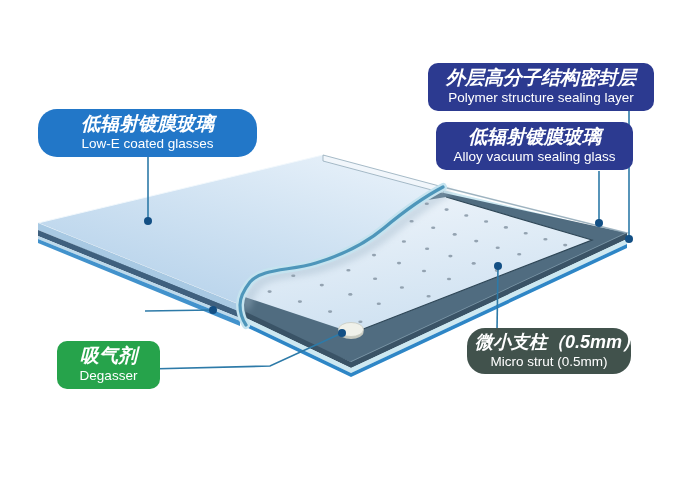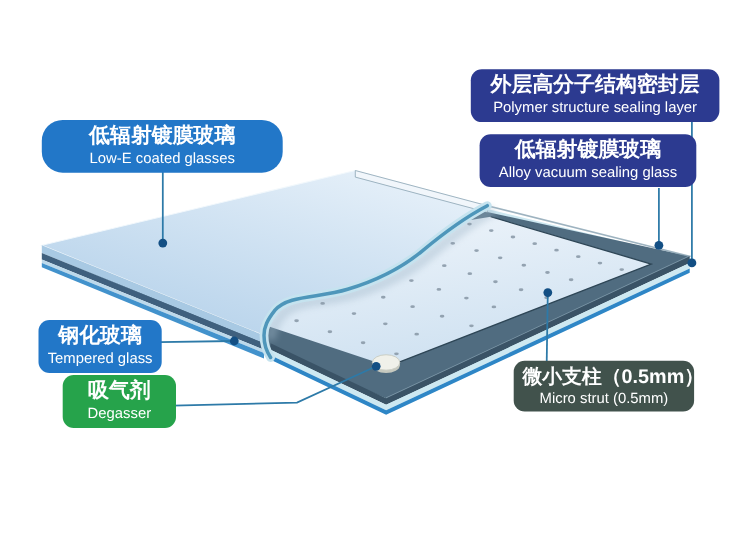--- a/index.html
+++ b/index.html
@@ -1,28 +1,28 @@
 <!DOCTYPE html>
 <html><head>
 <meta charset="utf-8">
 <style>
   html,body{margin:0;padding:0;background:#fff;}
   #stage{position:relative;width:680px;height:490px;background:#fff;overflow:hidden;
          font-family:"Liberation Sans","DejaVu Sans",sans-serif;}
   #diagram-svg{position:absolute;left:0;top:0;}
   .lbl{position:absolute;border-radius:10px;color:#fff;text-align:center;
        padding:4px 8px;box-sizing:border-box;}
-  .lbl .zh{display:block;font-size:19px;font-weight:bold;line-height:1.2;white-space:nowrap;}
+  .lbl .zh{display:block;font-size:19px;font-weight:bold;line-height:1.2;white-space:nowrap;font-style:italic;}
   .lbl .en{display:block;font-size:13.5px;line-height:1.25;white-space:nowrap;}
   #lbl-low-e    {left:38px;  top:109px; width:219px;}
   #lbl-polymer  {left:428px; top:63px;  width:226px;}
   #lbl-alloy    {left:436px; top:122px; width:197px;}
   #lbl-tempered {left:35px;  top:291px; width:112px;}
   #lbl-degasser {left:57px;  top:341px; width:103px;}
-  #lbl-micro    {left:467px; top:328px; width:164px;}
+  #lbl-micro    {left:467px; top:328px; width:164px;border-radius:18px;}
   #lbl-micro .zh{font-size:18px;}
 </style>
 </head>
 <body>
 
 <div id="stage">
 
   <svg id="diagram-svg" width="680" height="490" viewBox="0 0 680 490">
     <defs>
       <linearGradient id="gPane" x1="0.9" y1="0" x2="0.1" y2="1">
@@ -130,24 +130,20 @@
     <span class="en">Low-E coated glasses</span>
   </div>
   <div class="lbl" id="lbl-polymer" style="background-color: rgb(44, 58, 144);">
     <span class="zh">外层高分子结构密封层</span>
     <span class="en">Polymer structure sealing layer</span>
   </div>
   <div class="lbl" id="lbl-alloy" style="background-color: rgb(44, 58, 144);">
     <span class="zh">低辐射镀膜玻璃</span>
     <span class="en">Alloy vacuum sealing glass</span>
   </div>
-  <div class="lbl" id="lbl-tempered" style="background-color: rgb(34, 119, 200);">
-    <span class="zh">钢化玻璃</span>
-    <span class="en">Tempered glass</span>
-  </div>
   <div class="lbl" id="lbl-degasser" style="background-color: rgb(38, 163, 75);">
     <span class="zh">吸气剂</span>
     <span class="en">Degasser</span>
   </div>
   <div class="lbl" id="lbl-micro" style="background-color: rgb(65, 82, 76);">
     <span class="zh">微小支柱（0.5mm）</span>
     <span class="en">Micro strut (0.5mm)</span>
   </div>
 </div>
 

